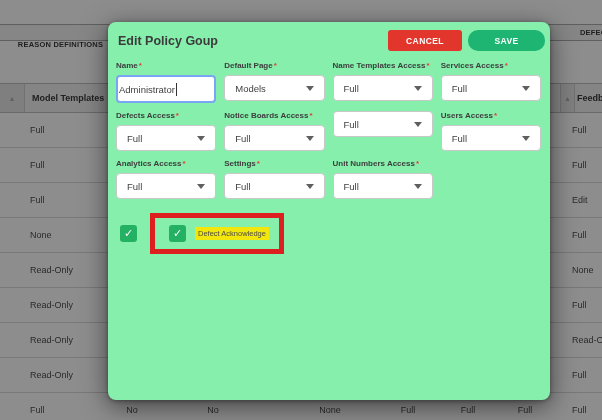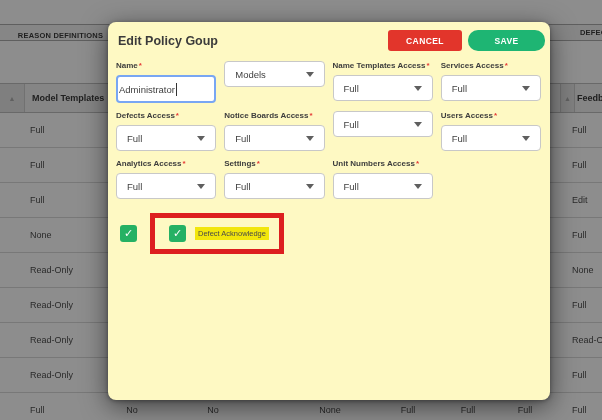--- a/index.html
+++ b/index.html
@@ -10,21 +10,21 @@
     background:#fdfdfd;
   }
 
   
   .bg { position:absolute; inset:0; background:#fbfbfb; }
   .tabbar {
     position:absolute; left:0; top:24px; width:100%; height:17px;
     background:#efefef; border-top:1px solid #a9a9a9; border-bottom:1px solid #a9a9a9;
   }
   .tab-left {
-    position:absolute; left:0; top:3px; width:122px; height:100%;
+    position:absolute; left:0; top:12px; width:122px; height:100%;
     display:flex; align-items:center; justify-content:center;
     border-right:1px solid #bdbdbd;
     font-size:7.5px; font-weight:bold; color:#3a3a3a; letter-spacing:.2px; white-space:nowrap;
   }
   .tab-right {
     position:absolute; left:580px; top:0; height:100%;
     display:flex; align-items:center;
     font-size:7.5px; font-weight:bold; color:#3a3a3a; letter-spacing:.2px; white-space:nowrap;
   }
   .thead {
@@ -48,21 +48,21 @@
   .trow .lval { position:absolute; left:30px;  top:0; line-height:34px; white-space:nowrap; }
   .trow .rval { position:absolute; left:572px; top:0; line-height:34px; white-space:nowrap; }
   .trow .mid  { position:absolute; top:0; line-height:34px; transform:translateX(-50%); white-space:nowrap; }
 
   
   .overlay { position:absolute; inset:0; background:rgba(0,0,0,0.44); }
 
   
   .modal {
     position:absolute; left:108px; top:22px; width:442px; height:378px;
-    background:#fef9c3; border-radius:8px;
+    background:#86efac; border-radius:8px;
     box-shadow:0 6px 26px rgba(0,0,0,.55), 0 1px 4px rgba(0,0,0,.35);
   }
   .modal-header {
     display:flex; align-items:center;
     height:32px; padding:5px 5px 0 10px;
   }
   .modal-title { font-size:12.5px; font-weight:bold; color:#3b3b3b; white-space:nowrap; }
   .btn {
     height:21px; border:none; border-radius:3px; color:#fff;
     font-family:inherit; font-size:8.5px; font-weight:bold; letter-spacing:.4px;
@@ -186,20 +186,21 @@
 
       <div class="field">
         <div class="flabel"><span>Name</span><span class="req">*</span></div>
         <div class="control textbox">
           <span>Administrator</span>
             <span class="tcaret"></span>
         </div>
       </div>
 
       <div class="field">
+        <div class="flabel"><span>Default Page</span><span class="req">*</span></div>
         <div class="control select">
           <span>Models</span>
         </div>
       </div>
 
       <div class="field">
         <div class="flabel"><span>Name Templates Access</span><span class="req">*</span></div>
         <div class="control select">
           <span>Full</span>
         </div>

